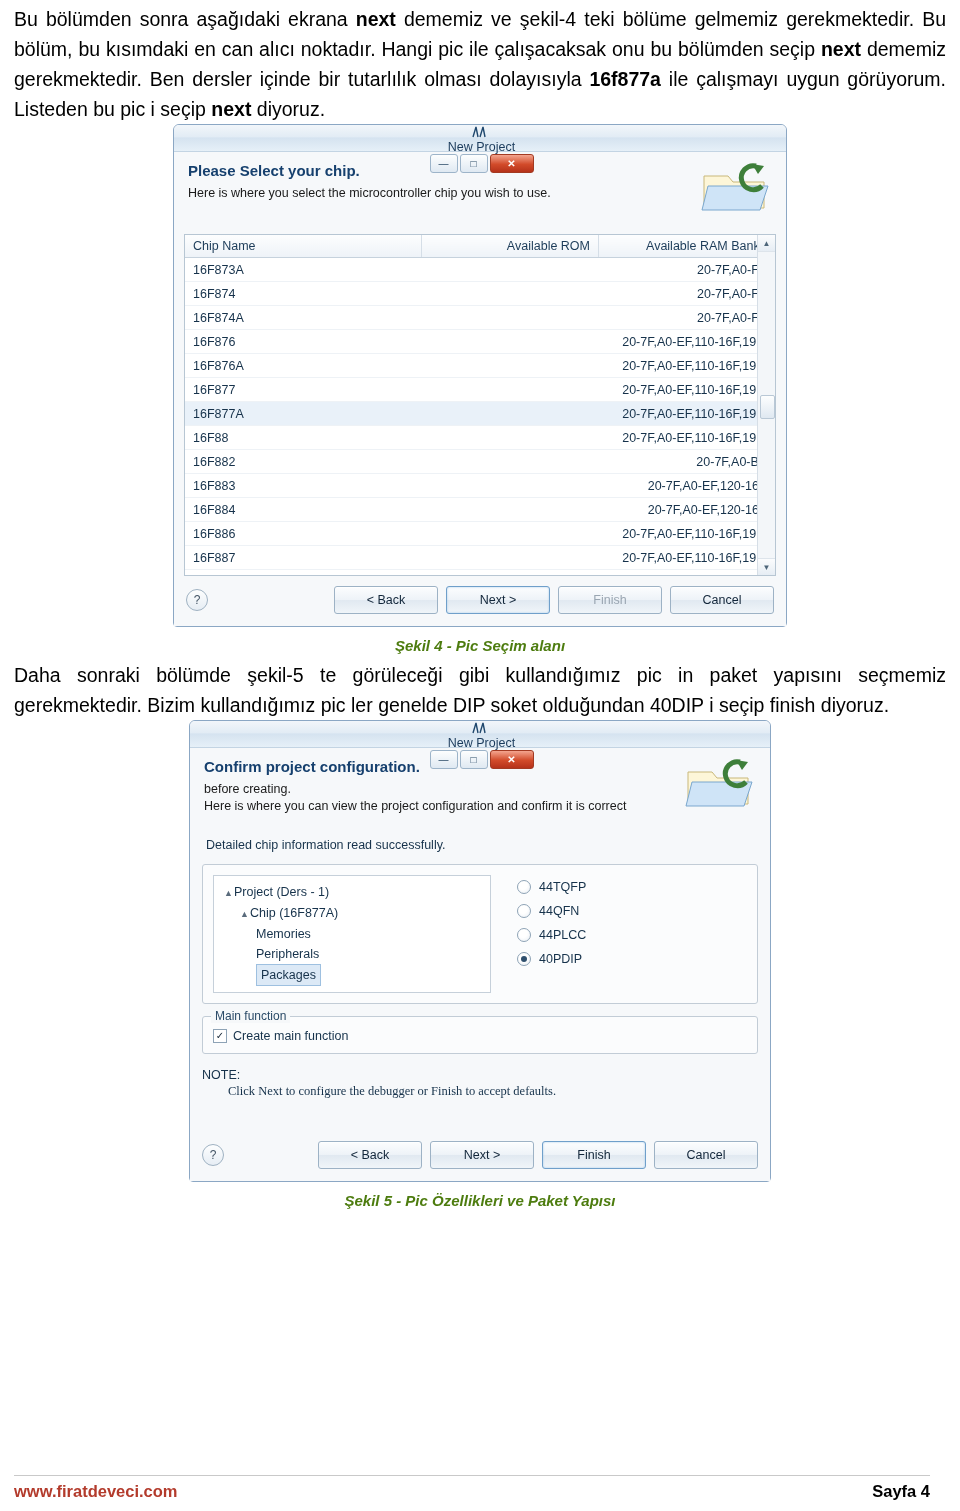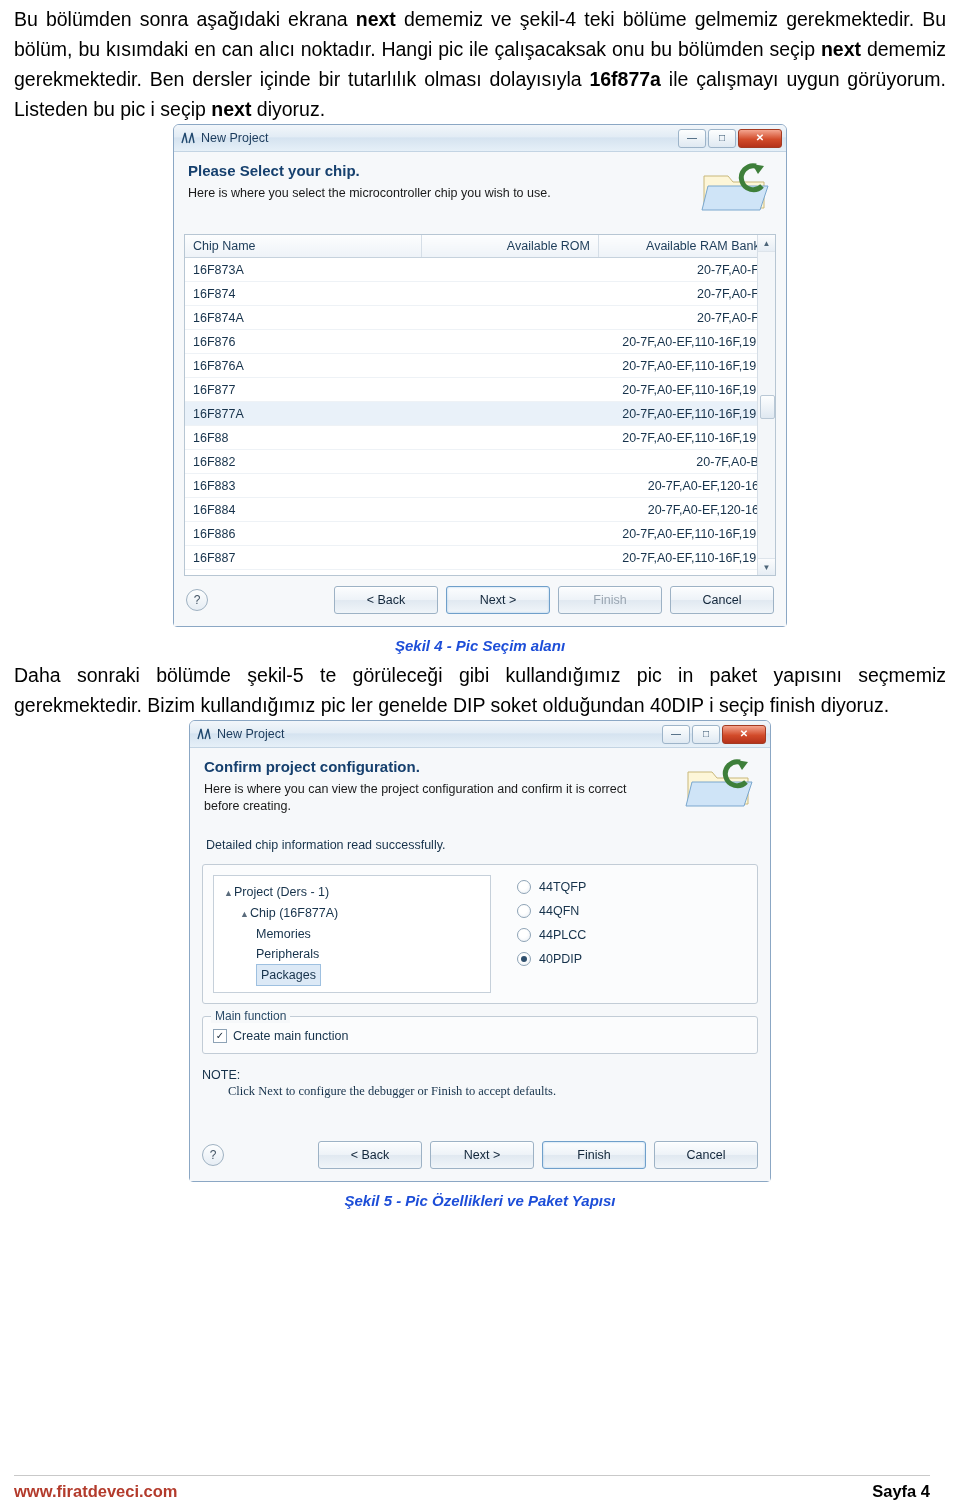--- a/index.html
+++ b/index.html
@@ -33,21 +33,21 @@
   .para .b { font-weight: bold; }
   #para-top { padding-top: 4px; }
   #para-mid { padding-top: 6px; }
 
   
   .caption {
     text-align: center;
     font-size: 15px;
     font-weight: bold;
     font-style: italic;
-    color: #1d4ed8;
+    color: #4d7c0f;
     margin-top: 10px;
   }
 
   
   .winwrap { display: flex; justify-content: center; }
   .window {
     border: 1px solid #8ba7c4;
     border-radius: 6px 6px 4px 4px;
     background: #f0f4f8;
     box-shadow: 0 0 0 1px rgba(255,255,255,0.6) inset;
@@ -55,20 +55,21 @@
     font-size: 13px;
   }
   .titlebar {
     height: 26px;
     background: linear-gradient(to bottom, #f2f6fa 0%, #e2ecf5 45%, #d5e3f0 50%, #e6f0f8 100%);
     border-radius: 5px 5px 0 0;
     display: flex;
     align-items: center;
     padding: 0 4px 0 7px;
     border-bottom: 1px solid #c3d4e3;
+    flex-direction: column;
   }
   .titlebar .appicon {
     width: 15px; height: 15px;
     margin-right: 5px;
     position: relative;
     flex: 0 0 auto;
   }
   .titlebar .appicon svg { display:block; }
   .titlebar .title {
     font-size: 12.5px;
@@ -479,22 +480,22 @@
         <span class="winbtns">
           <span class="winbtn">—</span>
           <span class="winbtn">□</span>
           <span class="winbtn close">✕</span>
         </span>
       </div>
 
       <div class="winbody">
         <div class="wiz-head">
           <div class="wiz-title">Confirm project configuration.</div>
+          <div class="wiz-sub">before creating.</div>
           <div class="wiz-sub">Here is where you can view the project configuration and confirm it is correct</div>
-          <div class="wiz-sub">before creating.</div>
           <span class="folder-icon">
             <svg width="76" height="56" viewBox="0 0 76 56">
               <path d="M6 16 L30 16 L35 22 L66 22 L66 48 L6 48 Z" fill="#fdf6d8" stroke="#c9b87a" stroke-width="1"></path>
               <path d="M10 26 L70 26 L62 50 L4 50 Z" fill="#cfe4f7" stroke="#7aa7ce" stroke-width="1"></path>
               <path d="M58 6 a12 12 0 1 0 6 20" fill="none" stroke="#3e7f3a" stroke-width="5"></path>
               <path d="M54 4 l12 2 l-6 8 z" fill="#3e7f3a"></path>
             </svg>
           </span>
         </div>
 

